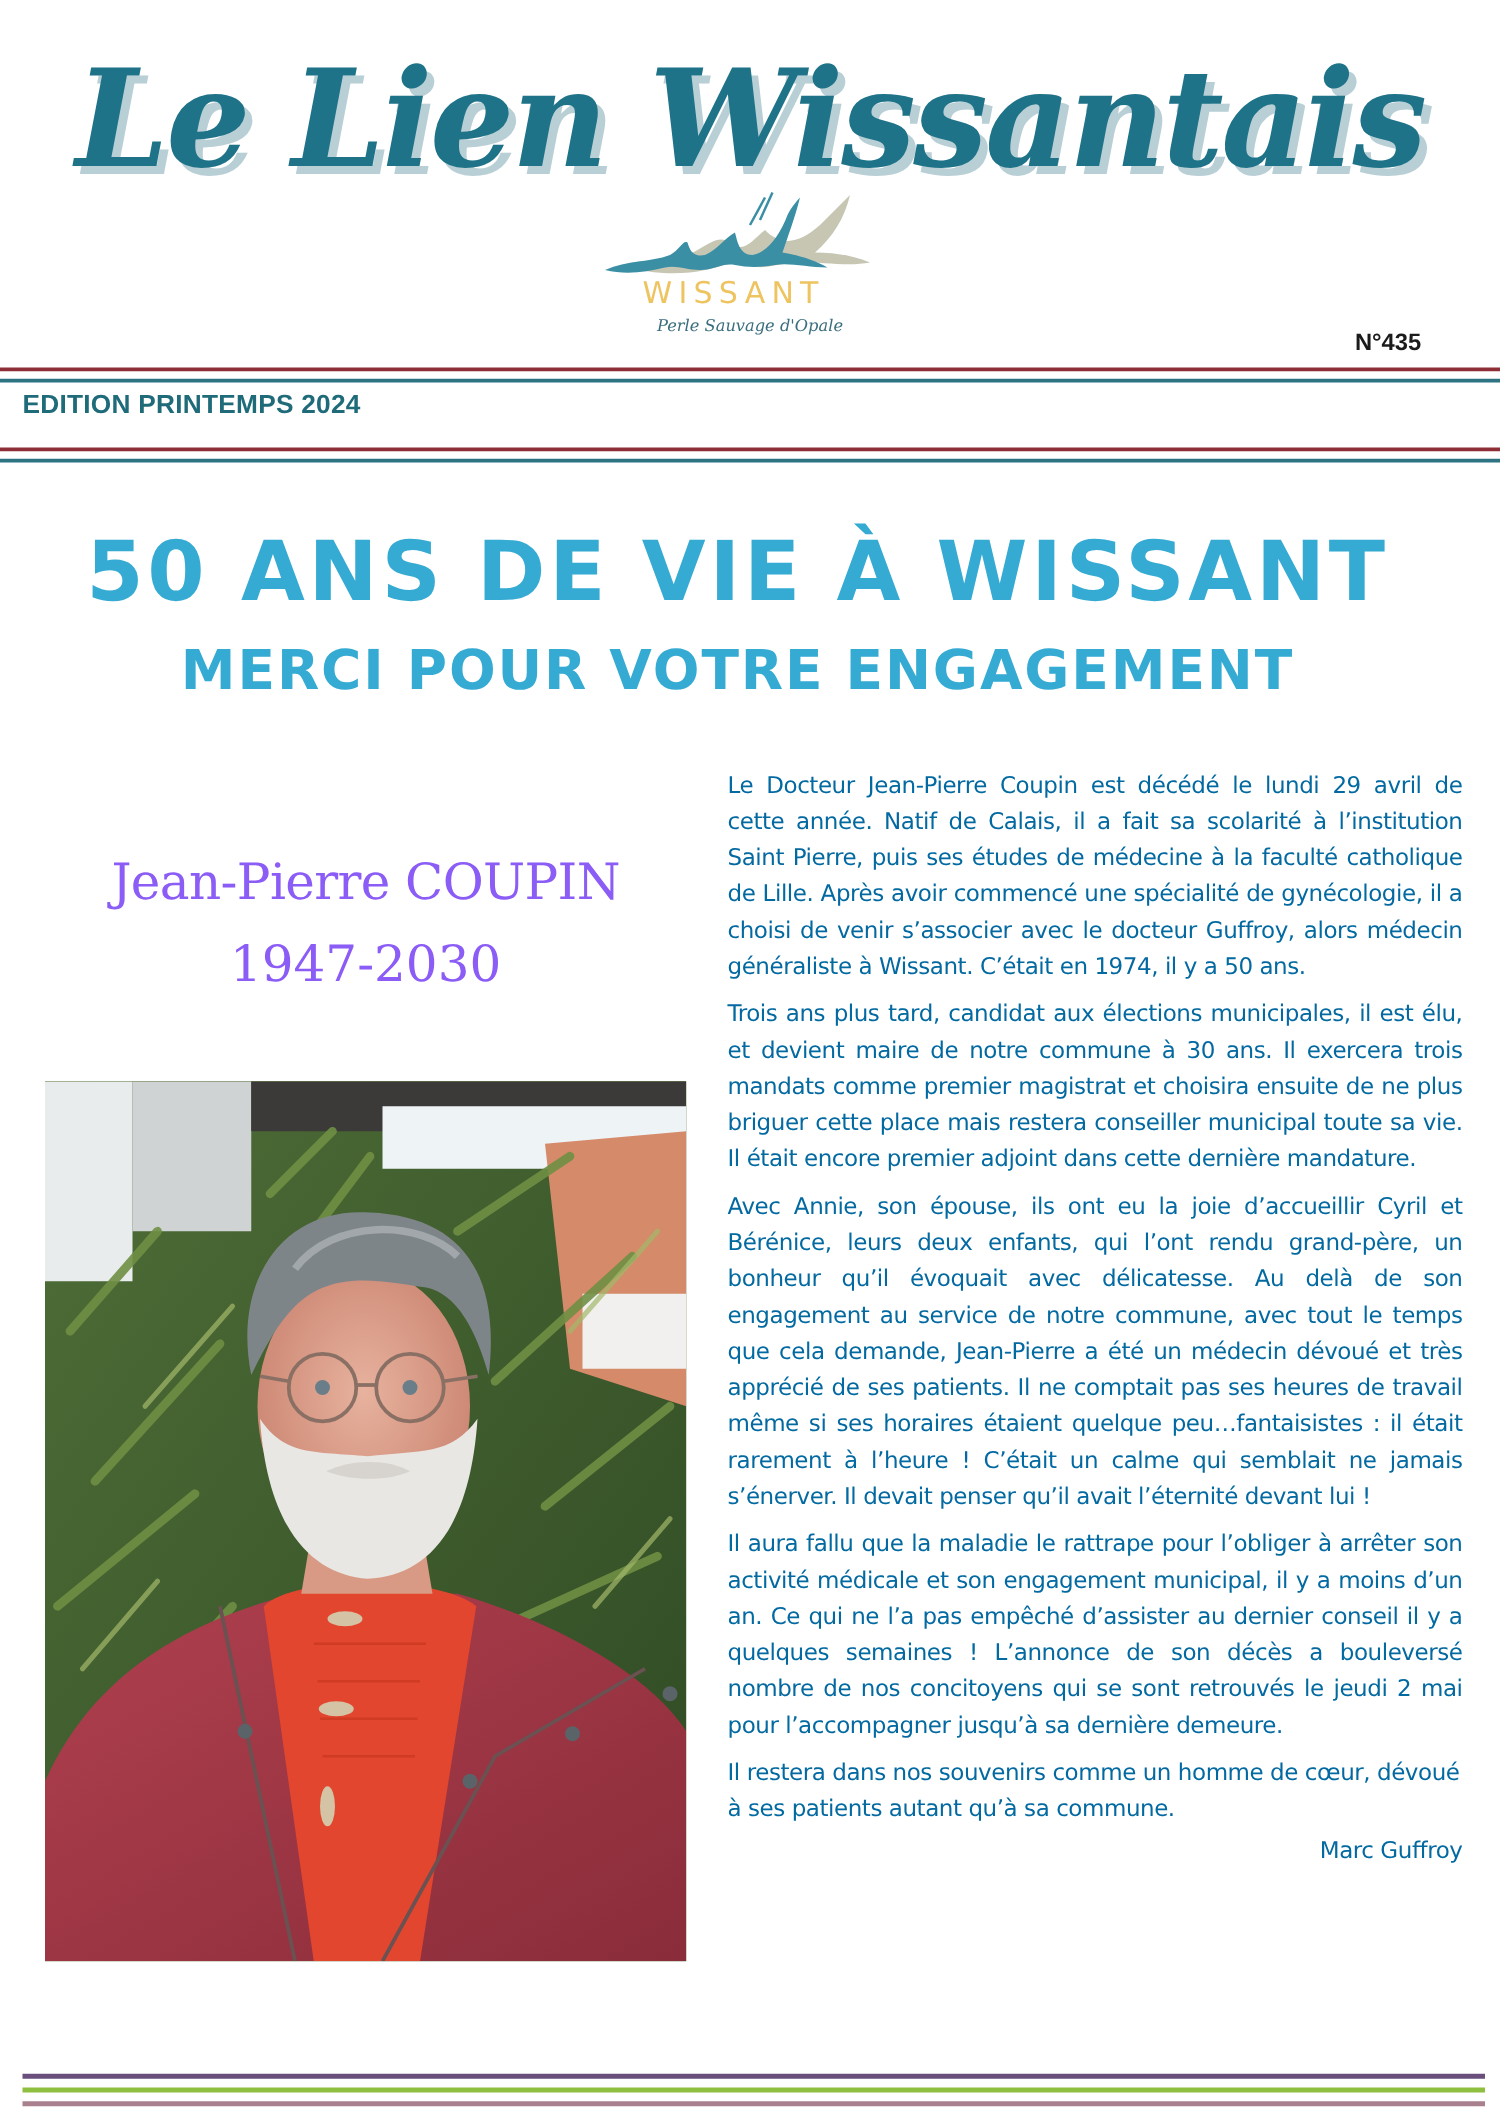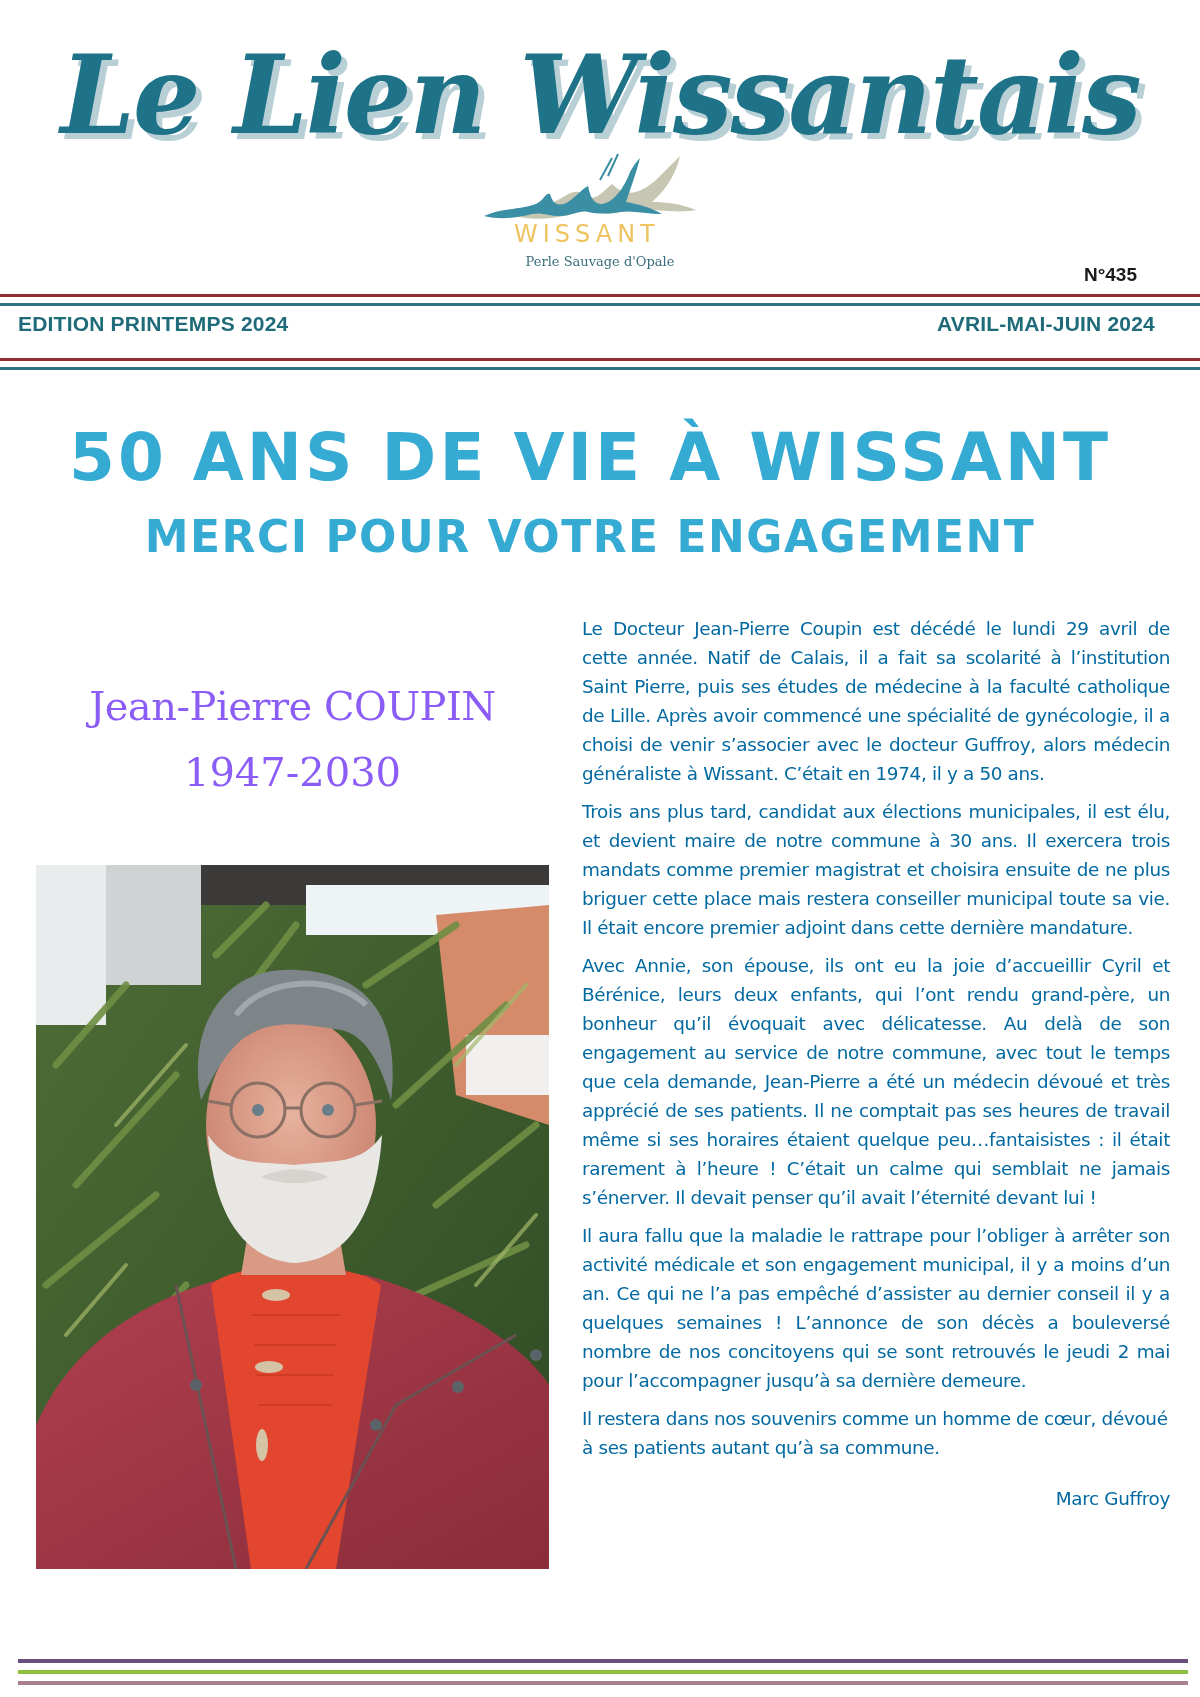--- a/index.html
+++ b/index.html
@@ -12,21 +12,21 @@
       font-family: "DejaVu Serif", serif; font-style: italic; font-weight: bold;
       font-size: 106px; letter-spacing: -2px; line-height: 1;
       color: #1f7388;
       text-shadow: 6px 6px 0 #b9cfd6;
       transform: scaleY(1.02);
     }
     .logo { position: absolute; left: 480px; top: 150px; width: 240px; height: 100px; }
     .logo svg { width: 240px; height: 100px; display: block; }
     .tagline {
       position: absolute; left: 0; top: 254px; width: 1200px; text-align: center;
-      font-family: "DejaVu Serif", serif; font-size: 13px; color: #3a6e7e;
+      font-family: "DejaVu Serif", serif; font-style: italic; font-size: 13px; color: #3a6e7e;
     }
     .issue-number {
       position: absolute; right: 63px; top: 264px;
       font-family: "Liberation Sans", sans-serif; font-weight: bold; font-size: 19px; color: #1b1b1b;
     }
 
     
     .rule { position: absolute; left: 0; width: 1200px; }
     .rule.red { height: 3px; background: #8e2e36; }
     .rule.teal { height: 3px; background: #2e7382; }
@@ -64,21 +64,21 @@
     }
     .photo svg { width: 513px; height: 704px; display: block; }
 
     
     .article {
       position: absolute; left: 582px; top: 614px; width: 588px;
       font-family: "DejaVu Sans", sans-serif; font-size: 18.4px; line-height: 29px;
       color: #0369a1; text-align: justify; letter-spacing: -0.35px;
     }
     .article p { margin-bottom: 9px; }
-    .article p.last-para { margin-bottom: 22px; }
+    .article p.last-para { margin-bottom: 4px; }
     .signature {
       text-align: right; font-size: 18.4px; line-height: 29px; letter-spacing: -0.35px;
     }
 
     
     .footer-rule { position: absolute; left: 18px; width: 1170px; height: 4px; }
   </style>
 </head>
 <body>
 
@@ -96,21 +96,20 @@
 </div>
 
 <div class="tagline">Perle Sauvage d'Opale</div>
 <div class="issue-number">N°435</div>
 
 <div class="rule red" style="top:294px;"></div>
 <div class="rule teal" style="top:303px;"></div>
 
 <div class="edition-bar">
   <span class="edition-left">EDITION PRINTEMPS 2024</span>
-  <span class="edition-right">AVRIL-MAI-JUIN 2024</span>
 </div>
 
 <div class="rule red" style="top:358px;"></div>
 <div class="rule teal" style="top:367px;"></div>
 
 <div class="headline-1">50 ANS DE VIE À WISSANT</div>
 <div class="headline-2">MERCI POUR VOTRE ENGAGEMENT</div>
 
 <div class="name-block">
   <div class="person-name">Jean-Pierre COUPIN</div>

